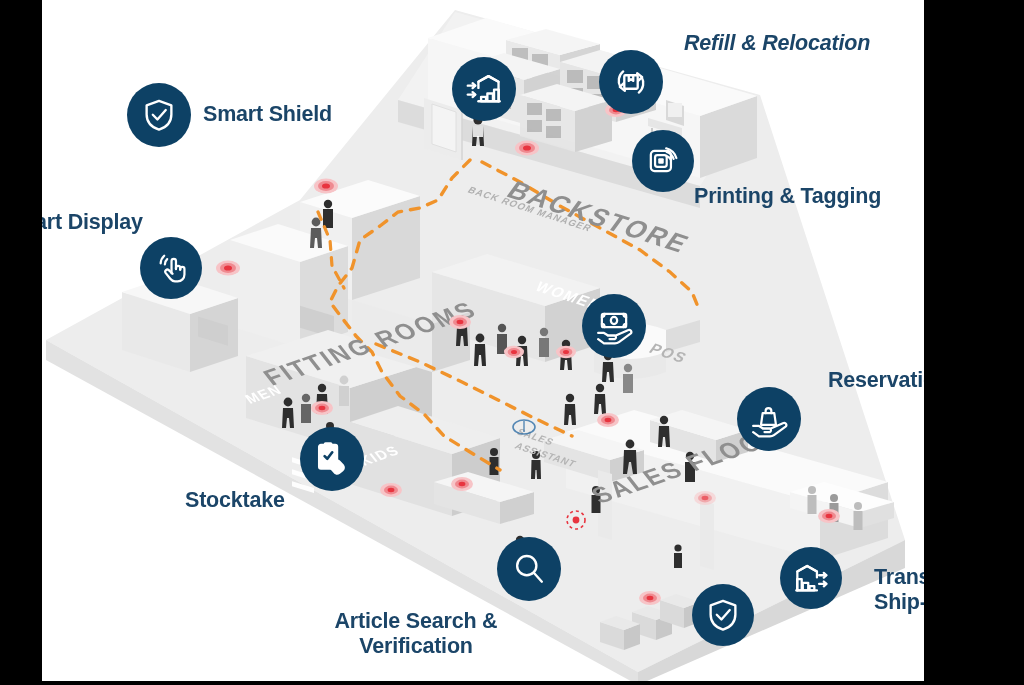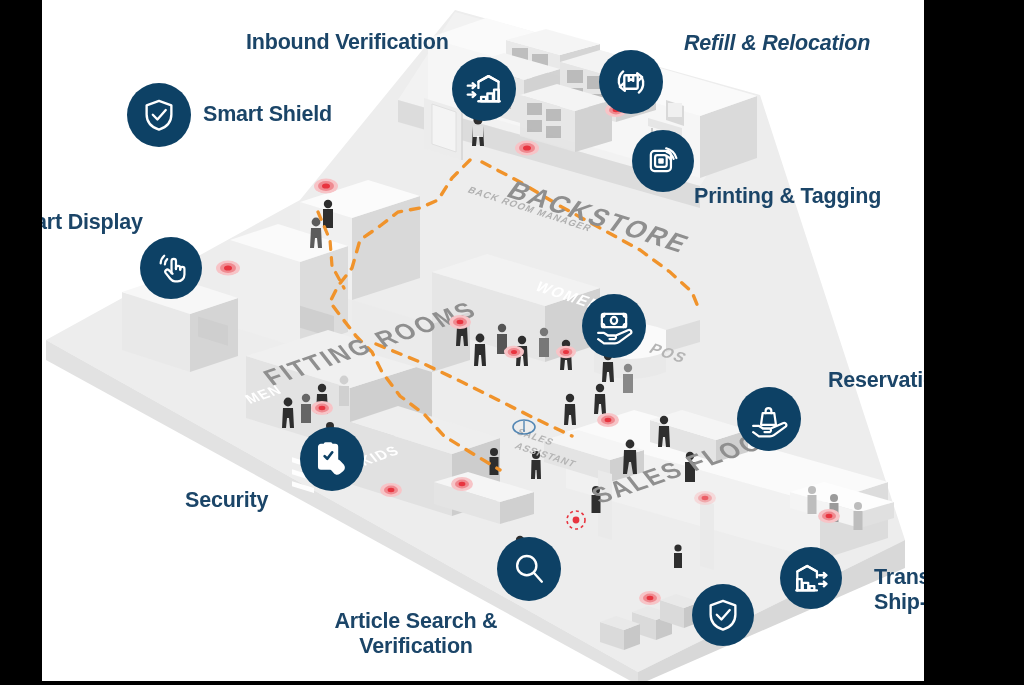--- a/index.html
+++ b/index.html
@@ -442,34 +442,33 @@
           </g>
       <g transform="translate(576,520)">
             <circle r="9" fill="none" stroke="#e8343f" stroke-width="1.6" stroke-dasharray="3 3"></circle>
             <circle r="3.4" fill="#e8343f"></circle>
           </g>
     </g>
 
     </g>
   </svg>
 
-  <div class="label" style="left:246px;top:30px;font-size:21.5px;">Inbound Verification</div>
 
   <div class="label" style="left:684px;top:31px;font-size:21.5px;font-style:italic;">Refill &amp; Relocation</div>
 
   <div class="label" style="left:203px;top:102px;font-size:21.5px;">Smart Shield</div>
 
   <div class="label" style="left:694px;top:184px;font-size:21.5px;">Printing &amp; Tagging</div>
 
   <div class="label" style="left:2px;top:210px;font-size:21.5px;">Smart Display</div>
 
 
   <div class="label" style="left:828px;top:368px;font-size:21.5px;">Reservations</div>
 
-  <div class="label" style="left:185px;top:488px;font-size:21.5px;">Security</div>
+  <div class="label" style="left:185px;top:488px;font-size:21.5px;">Stocktake</div>
 
   <div class="label two" style="left:333px;top:609px;width:166px;font-size:21.5px;text-align:center;">
     <span>Article Search &amp;</span><br>
     <span>Verification</span>
   </div>
 
   <div class="label two" style="left:874px;top:565px;width:160px;text-align:left;font-size:21.5px;">
     <span>Transfers &amp;</span><br>
     <span>Ship-from-store</span>
   </div>

